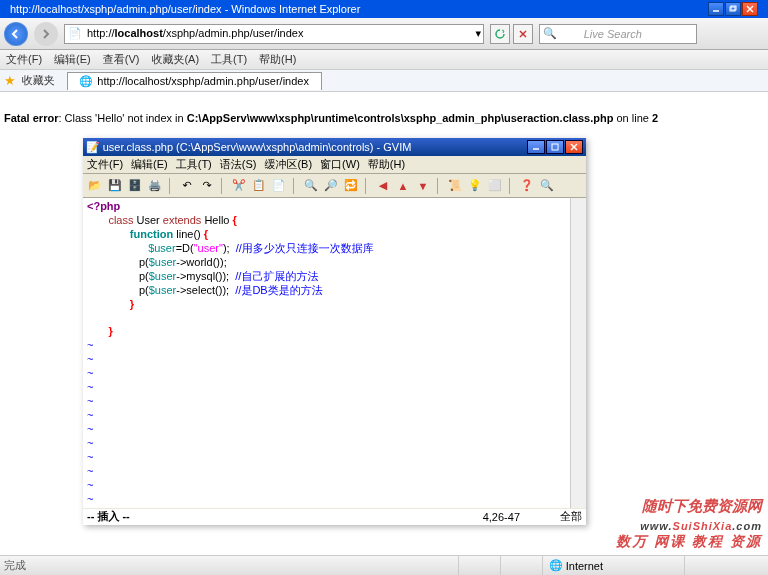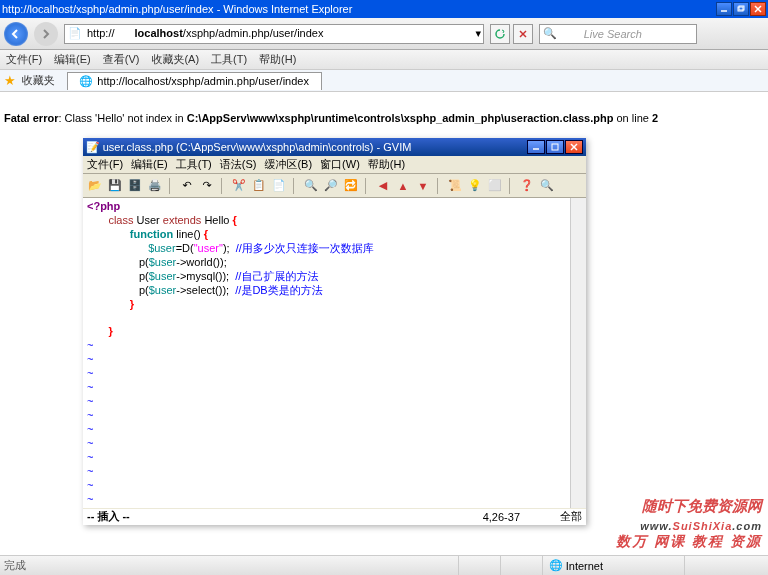--- a/index.html
+++ b/index.html
@@ -1,32 +1,32 @@
 <!DOCTYPE html>
 <html><head>
   <meta charset="utf-8">
   <style>
     * { margin: 0; padding: 0; box-sizing: border-box; font-family: "Microsoft YaHei", Tahoma, sans-serif; font-size: 11px; }
     body { background: #fff; width: 768px; height: 575px; overflow: hidden; position: relative; }
     
-    .ie-titlebar { background: linear-gradient(#0054e3, #0054e3); height: 18px; display: flex; align-items: center; padding: 0 2px; color: #fff; }
+    .ie-titlebar { background: linear-gradient(#0054e3, #0054e3); height: 18px; display: flex; align-items: center; padding: 0 10px; color: #fff; }
     .ie-titlebar-text { flex: 1; font-size: 11px; }
     .win-btns { display: flex; gap: 1px; }
     .win-btn { width: 16px; height: 14px; background: linear-gradient(#4a8cff, #1a5ec8); border: 1px solid #0a3d8f; display: flex; align-items: center; justify-content: center; cursor: pointer; }
     .win-btn.close { background: linear-gradient(#ff6a4a, #e8431a); border-color: #8f250a; }
     .win-btn svg { width: 10px; height: 10px; }
     
     .ie-nav { background: linear-gradient(#f5f5f5, #e0e0e0); height: 32px; display: flex; align-items: center; padding: 0 4px; gap: 6px; border-bottom: 1px solid #aaa; }
     .nav-btn { width: 24px; height: 24px; border-radius: 50%; display: flex; align-items: center; justify-content: center; cursor: pointer; }
     .nav-back { background: radial-gradient(#5a9cff, #1a5ec8); box-shadow: inset 0 0 2px rgba(255,255,255,0.6); }
     .nav-fwd { background: #d8d8d8; }
     .addr-icon { width: 16px; height: 16px; display: inline-flex; align-items: center; justify-content: center; }
     .addr-bar { display: flex; align-items: center; background: #fff; border: 1px solid #999; height: 20px; flex: 0 0 420px; padding: 0 2px; gap: 4px; }
     .addr-text { flex: 1; font-family: "Courier New", monospace; font-size: 11px; }
-    .addr-bold { font-weight: bold; margin-left: 20px; }
+    .addr-bold { font-weight: bold; }
     .nav-icons { display: flex; gap: 3px; }
     .nav-icon-box { width: 20px; height: 20px; border: 1px solid #999; background: #f5f5f5; display: flex; align-items: center; justify-content: center; cursor: pointer; }
     .search-box { background: #fff; border: 1px solid #999; height: 20px; width: 158px; display: flex; align-items: center; padding: 0 3px; gap: 3px; }
     .search-text { color: #999; font-style: italic; margin-left: 24px; }
     
     .ie-menubar { background: linear-gradient(#f5f5f5, #e5e5e5); height: 20px; display: flex; align-items: center; padding: 0 6px; gap: 12px; border-bottom: 1px solid #ccc; }
     .ie-menubar-item { cursor: pointer; color: #333; }
     
     .fav-bar { background: #f2f6fb; height: 22px; display: flex; align-items: center; padding: 0 4px; gap: 6px; border-bottom: 1px solid #ccc; }
     .fav-star { color: #f7a800; font-size: 13px; }
@@ -241,21 +241,21 @@
 <span class="tilde">~</span>
 <span class="tilde">~</span>
 <span class="tilde">~</span>
 <span class="tilde">~</span>
 <span class="tilde">~</span>
 <span class="tilde">~</span>
 <span class="tilde">~</span></div>
   <div class="gvim-scrollbar"></div>
   <div class="gvim-statusbar">
     <span class="status-left">-- 插入 --</span>
-    <span class="status-mid">4,26-37</span>
+    <span class="status-mid">4,26-47</span>
     <span class="status-right">全部</span>
   </div>
 </div>
 
 <div class="watermark">
   <div class="line1">随时下免费资源网</div>
   <div class="line2"><span>www.</span><span class="red">SuiShiXia</span><span>.com</span></div>
   <div class="line3">数万 网课 教程 资源</div>
 </div>
 

